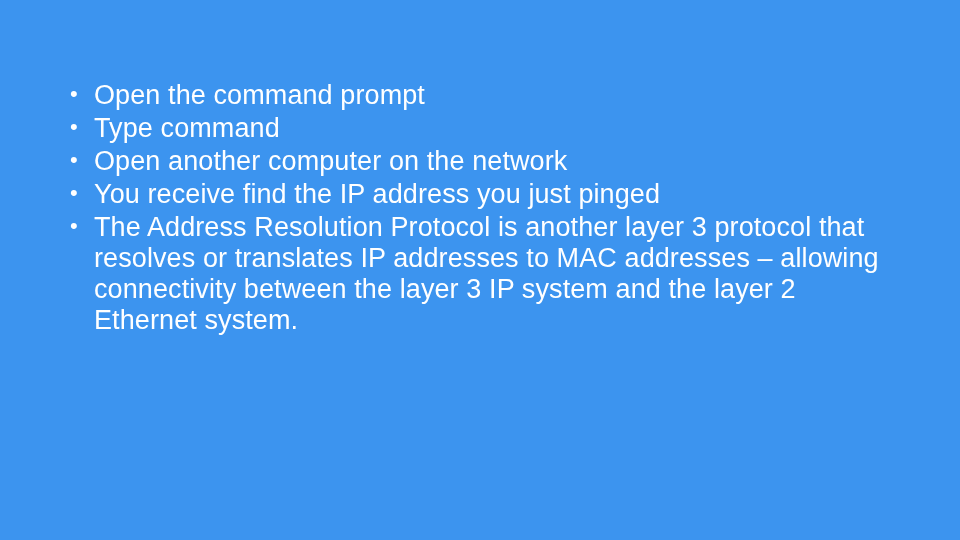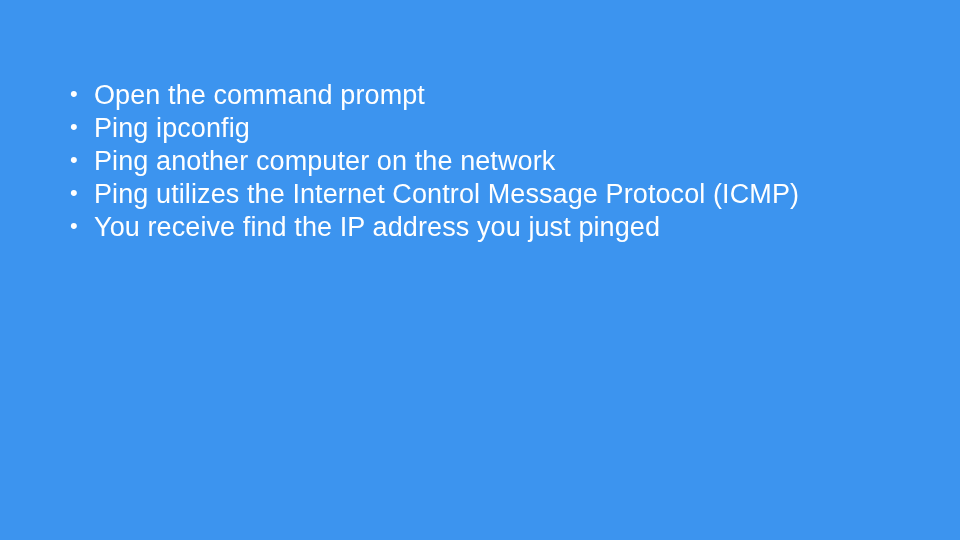--- a/index.html
+++ b/index.html
@@ -37,18 +37,18 @@
     line-height: 1.3;
     color: #ffffff;
   }
 </style>
 </head>
 <body>
 
 <div class="slide">
   <ul class="bullets">
     <li>Open the command prompt</li>
-    <li>Ping ipconfig</li>
-    <li>Ping another computer on the network</li>
-    <li>Ping utilizes the Internet Control Message Protocol (ICMP)</li>
+    <li>Type command</li>
+    <li>Open another computer on the network</li>
     <li>You receive find the IP address you just pinged</li>
+    <li>The Address Resolution Protocol is another layer 3 protocol that resolves or translates IP addresses to MAC addresses – allowing connectivity between the layer 3 IP system and the layer 2 Ethernet system.</li>
   </ul>
 </div>
 
 </body></html>

